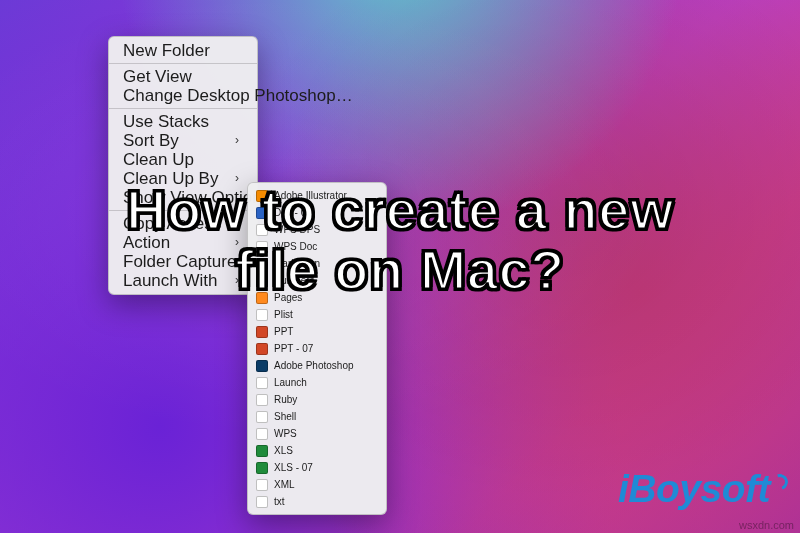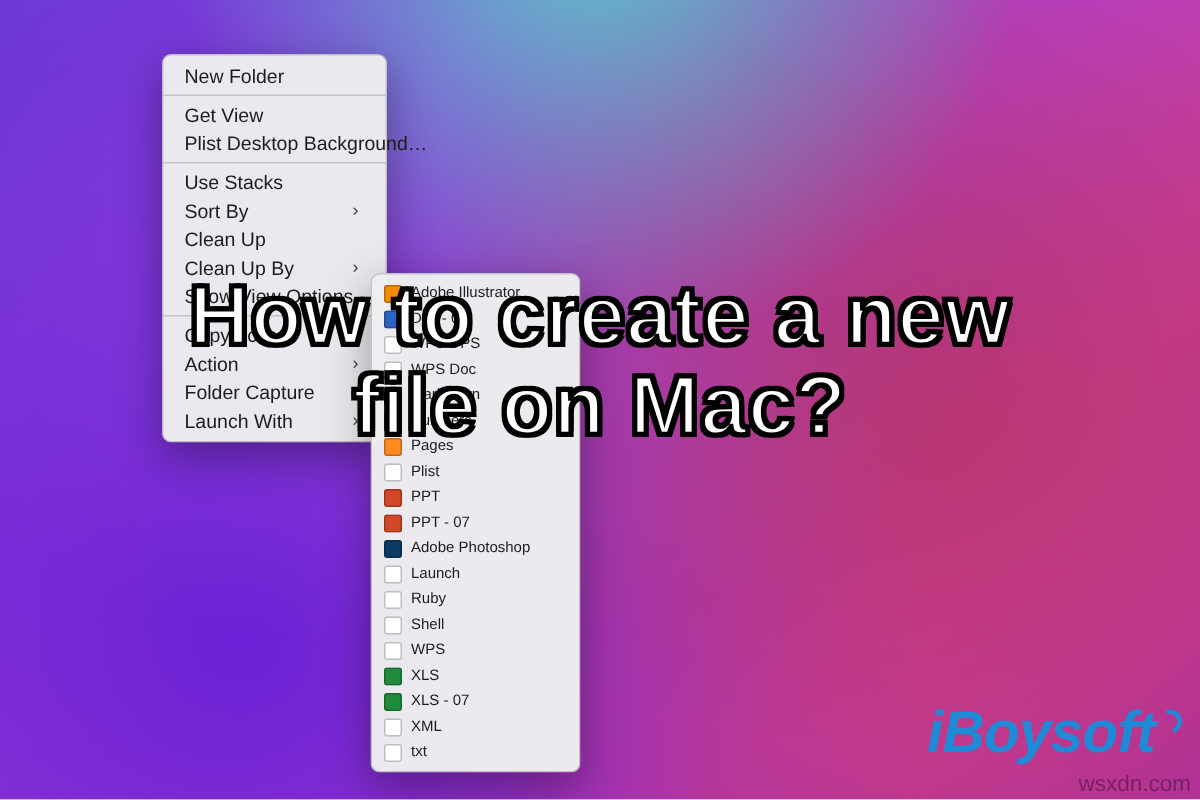--- a/index.html
+++ b/index.html
@@ -22,21 +22,21 @@
     pointer-events:none;
   }
 
   
   .ctx {
     position: absolute;
     background: rgba(238,238,240,0.97);
     border: 1px solid rgba(0,0,0,0.18);
     border-radius: 6px;
     box-shadow: 0 10px 30px rgba(0,0,0,0.35);
-    font-size: 13px;
+    font-size: 17px;
     color: #1c1c1c;
     padding: 4px 0;
     min-width: 150px;
   }
   .ctx .item {
     display: flex; align-items: center; justify-content: space-between;
     padding: 2px 18px 2px 14px;
     white-space: nowrap;
     line-height: 15px;
   }
@@ -94,38 +94,38 @@
     font-size:39px; color:#1f8ad6;
     letter-spacing:-0.5px;
   }
   .watermark::after{
     content:""; display:inline-block; width:10px; height:10px;
     border:3px solid #1f8ad6; border-left-color:transparent; border-bottom-color:transparent;
     border-radius:50%; transform: rotate(25deg); margin-left:2px; vertical-align: 12px;
   }
   .tinytag{
     position:absolute; right:6px; bottom:2px;
-    font-size:15px; color:rgba(0,0,0,0.35);
+    font-size:11px; color:rgba(0,0,0,0.35);
   }
 </style>
 </head>
 <body>
 
 <div class="stage">
 
   <div class="ctx" id="ctxmenu" style="left:108px; top:36px; width:150px;">
       <div class="item">
         <span>New Folder</span>
       </div>
       <div class="sep"></div>
       <div class="item">
         <span>Get View</span>
       </div>
       <div class="item">
-        <span>Plist Desktop Background…</span>
+        <span>Change Desktop Photoshop…</span>
       </div>
       <div class="sep"></div>
       <div class="item">
         <span>Use Stacks</span>
       </div>
       <div class="item has-sub">
         <span>Sort By</span>
       </div>
       <div class="item">
         <span>Clean Up</span>

